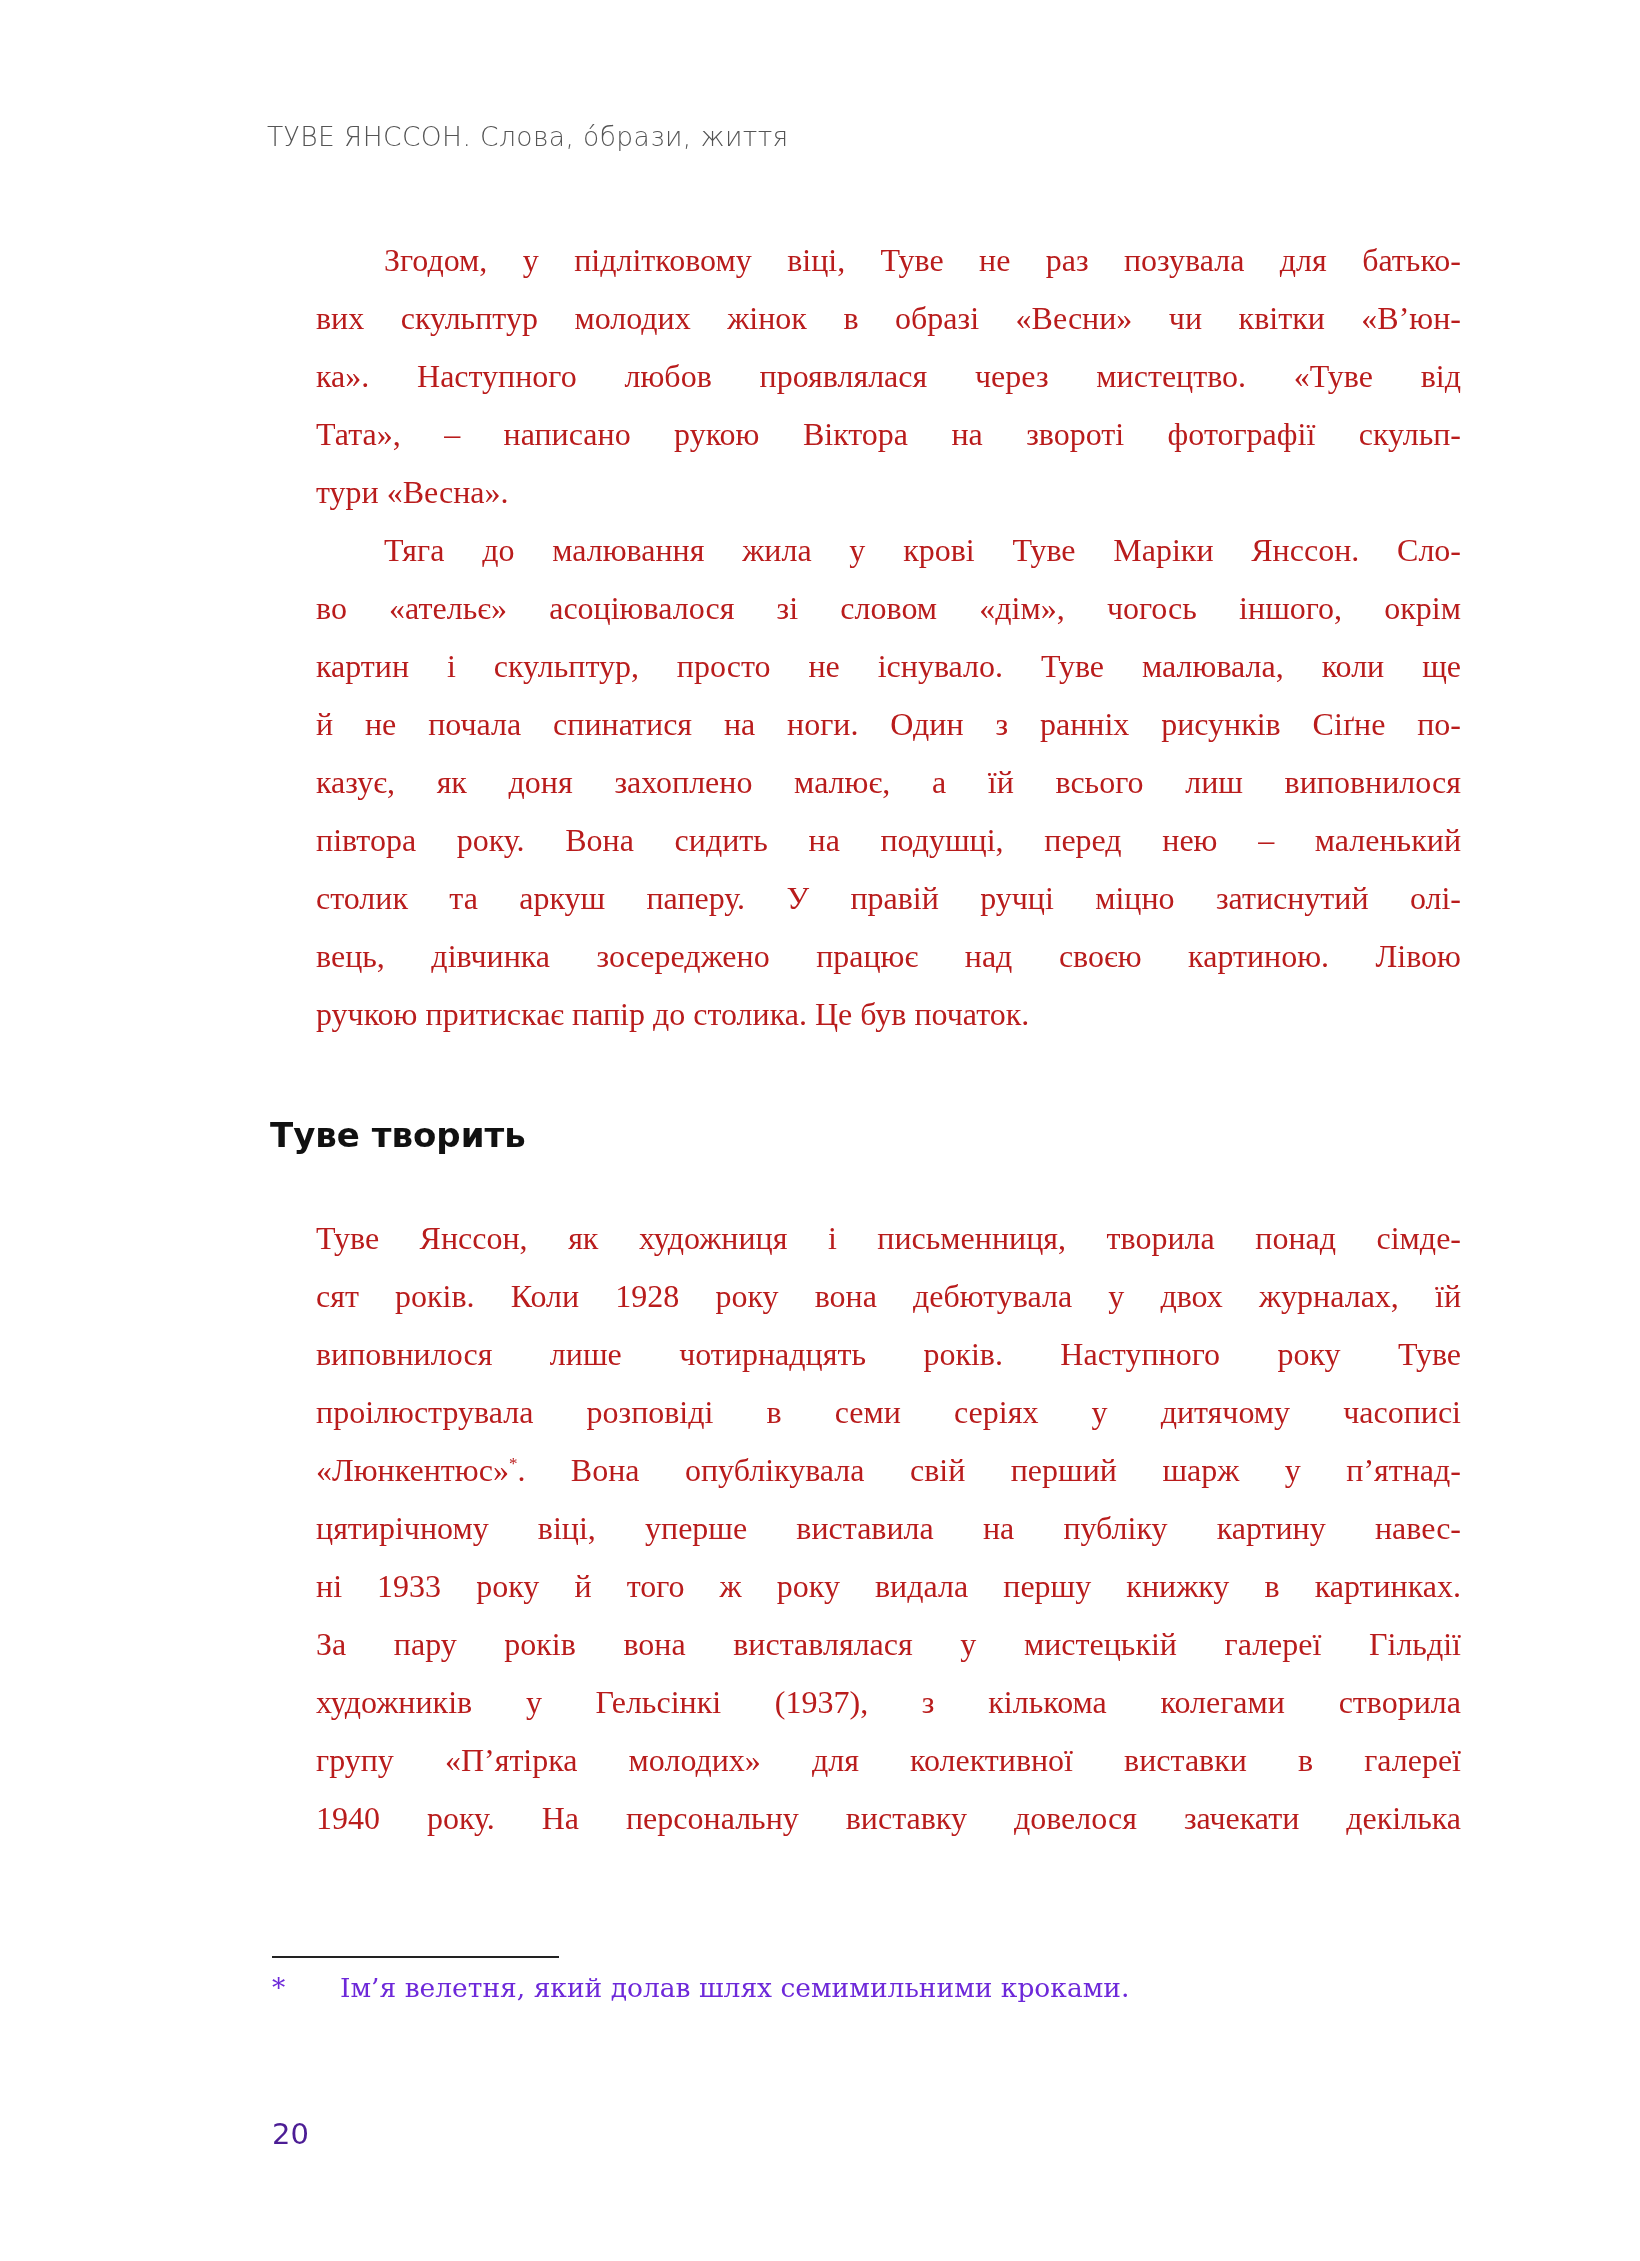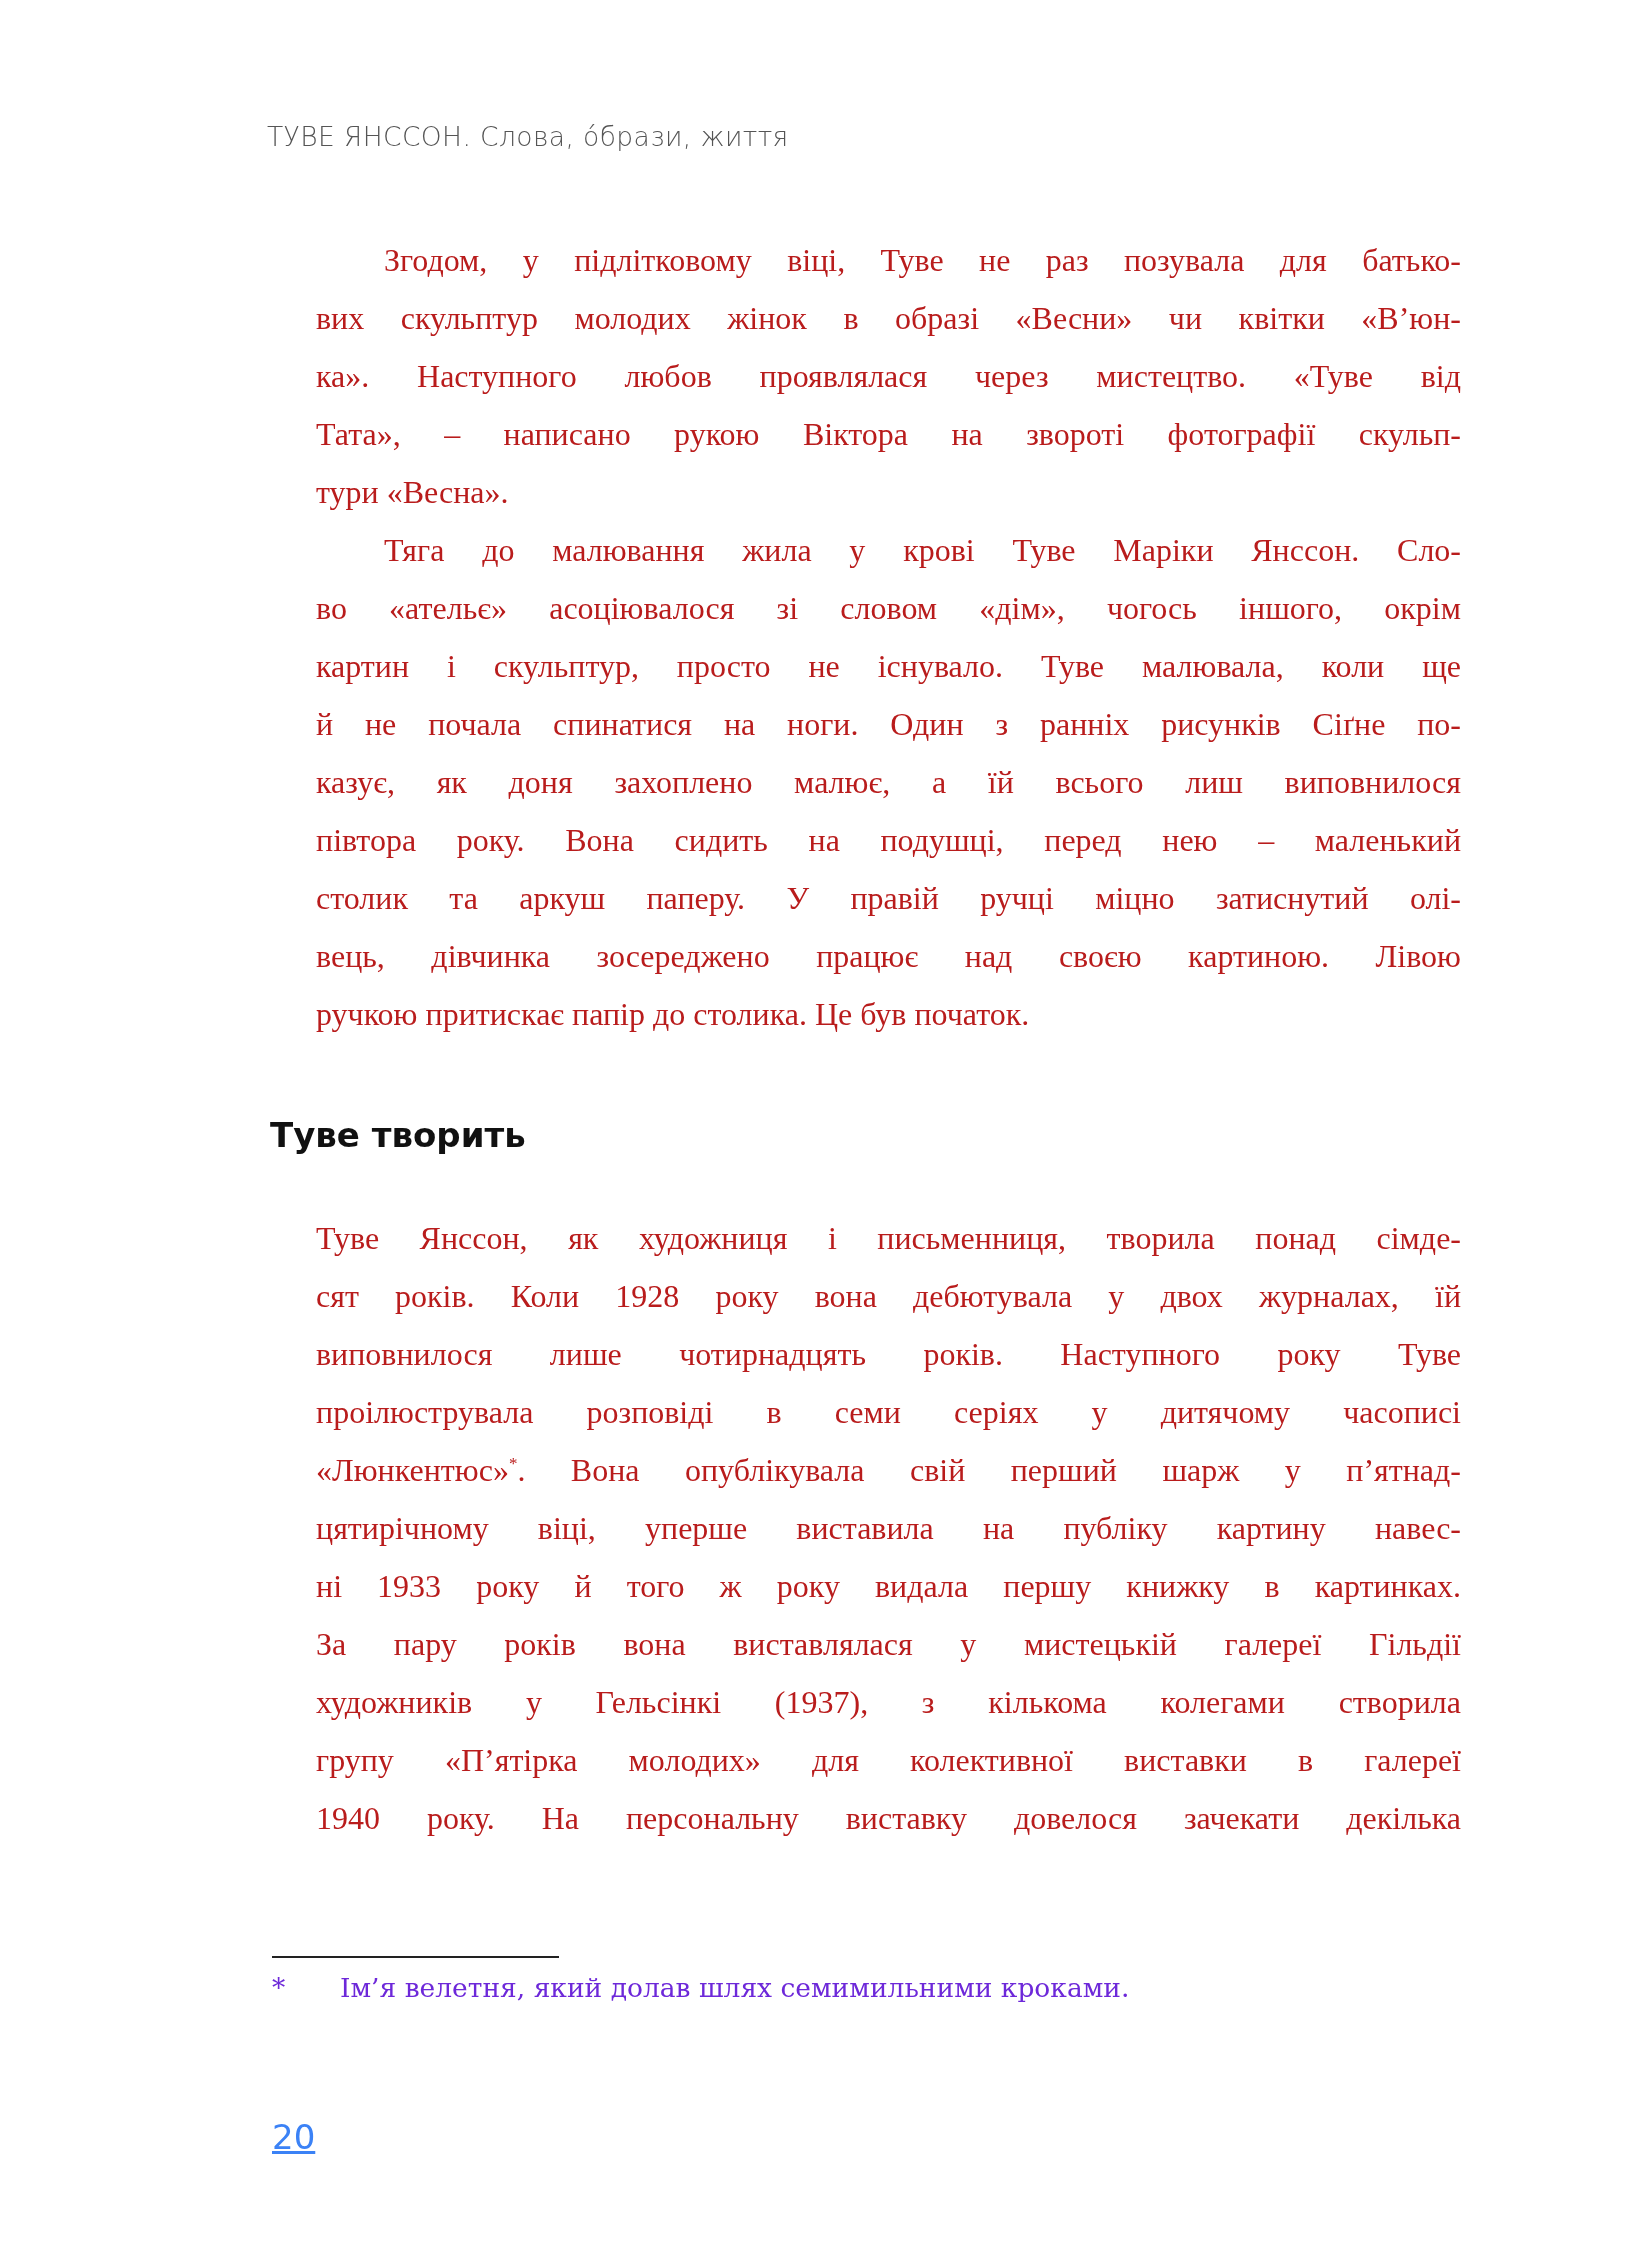--- a/index.html
+++ b/index.html
@@ -27,21 +27,21 @@
   .block3 { top: 1209px; }
   sup.fn { font-size: 17px; vertical-align: 12px; line-height: 0; }
   .footnote-rule { position: absolute; left: 272px; top: 1956px; width: 287px; height: 1.7px; background: #222; }
   .footnote {
     position: absolute; left: 272px; top: 1972px;
     font-family: "DejaVu Serif", serif; font-size: 26.5px; color: #6d28d9; white-space: nowrap;
   }
   .footnote .mark { display: inline-block; width: 68px; }
   .page-number {
     position: absolute; left: 272px; top: 2117px;
-    font-family: "DejaVu Sans", sans-serif; font-size: 34px; color: #3b82f6; text-decoration: underline;
+    font-family: "DejaVu Sans", sans-serif; font-size: 29px; color: #4c1d95;
   }
 </style>
 </head>
 <body>
 
 <div class="page">
 
   <div class="running-head">ТУВЕ ЯНССОН. Слова, óбрази, життя</div>
 
   <div class="text-block block1">

